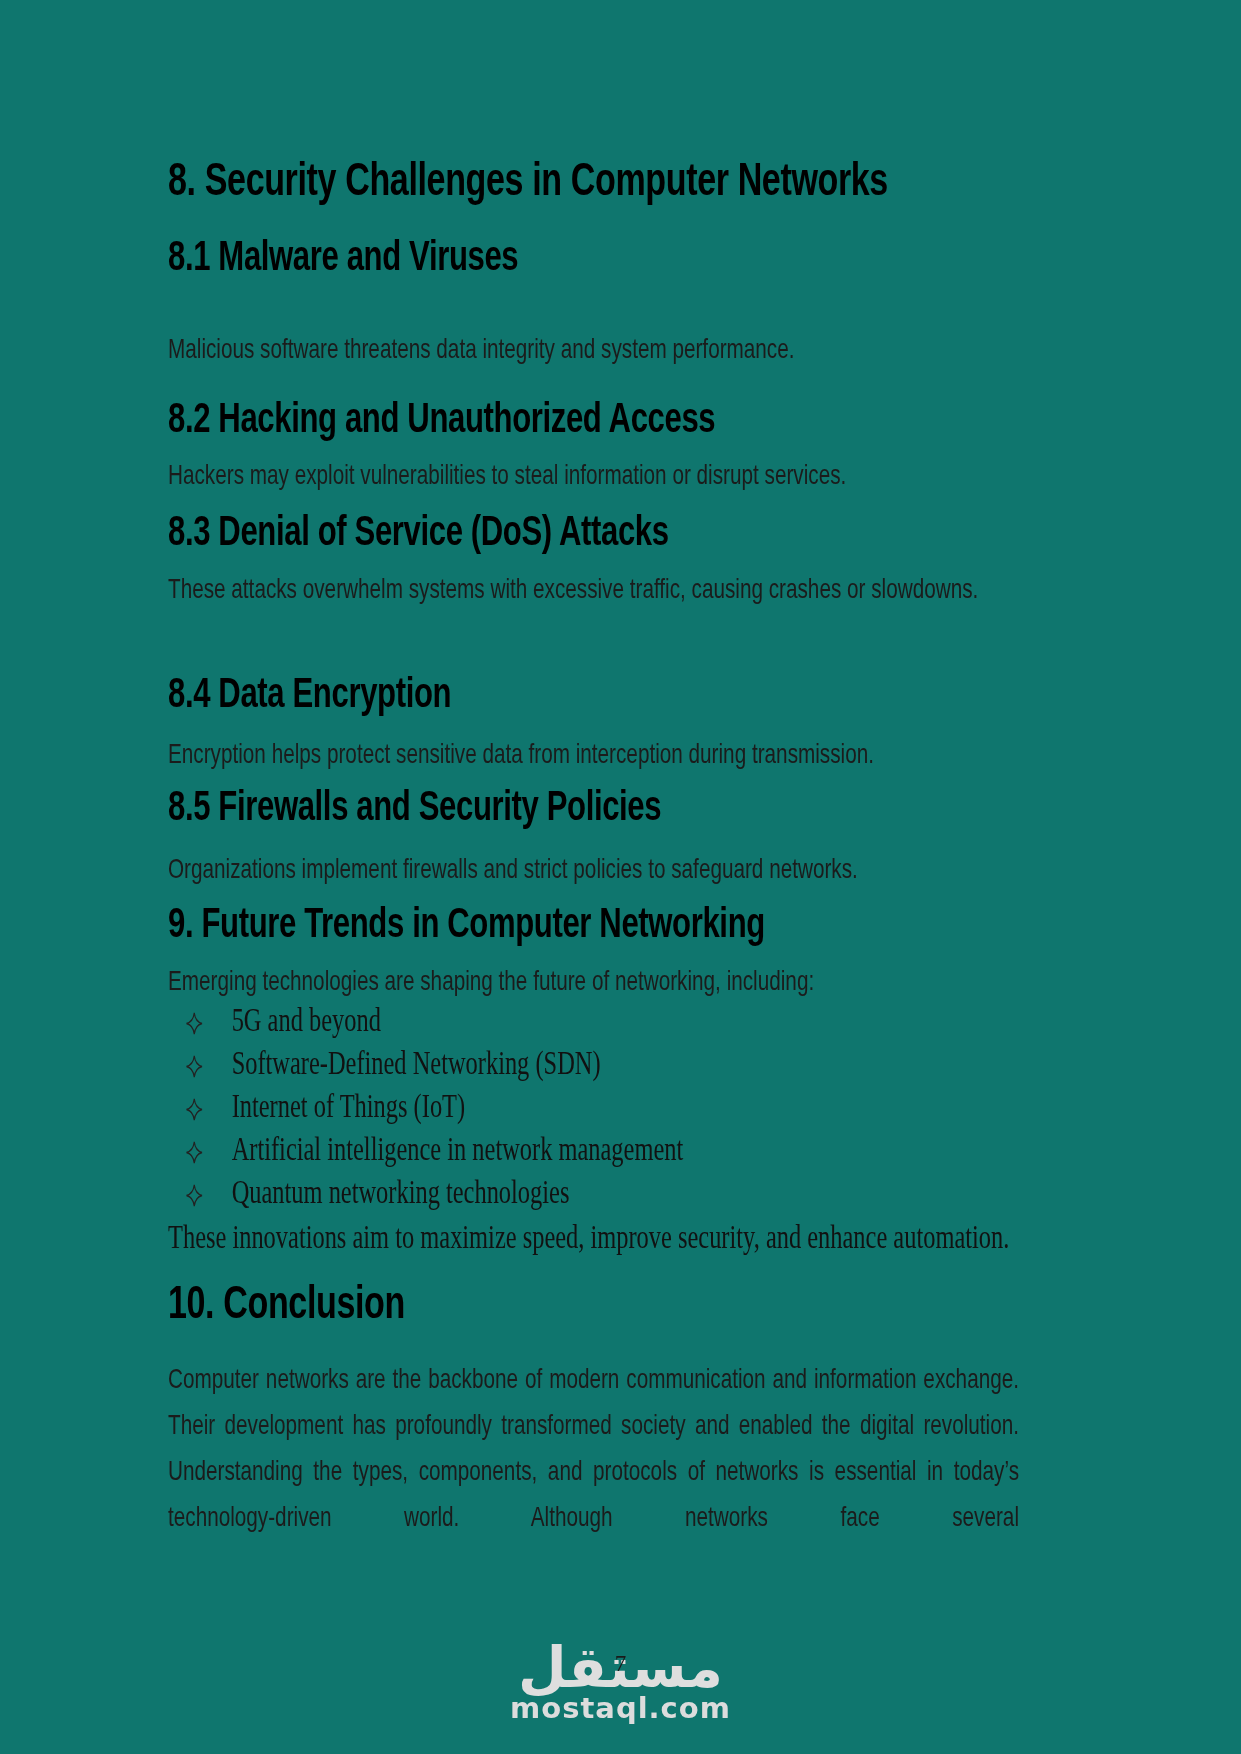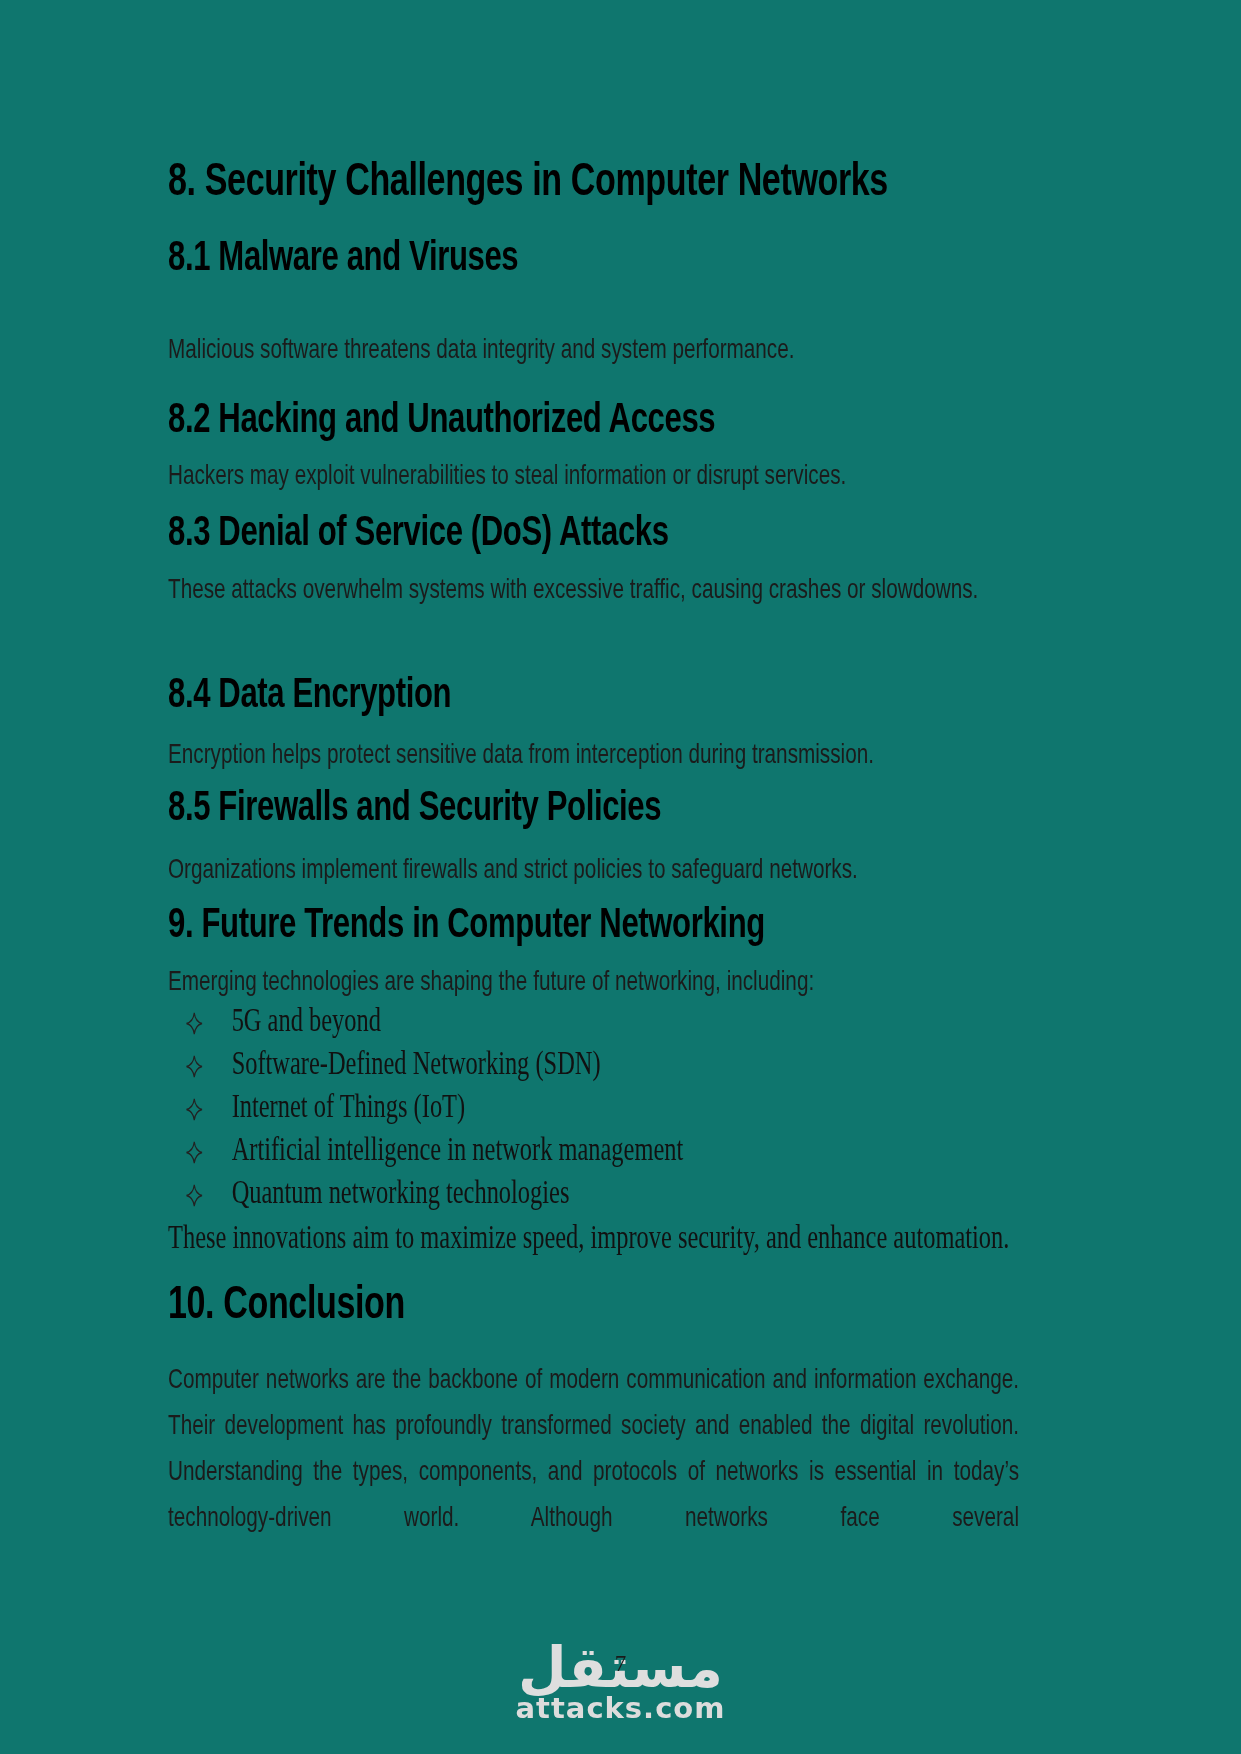--- a/index.html
+++ b/index.html
@@ -141,17 +141,17 @@
 
     <div class="blk serif outro" style="top:1217px">These innovations aim to maximize speed, improve security, and enhance automation.</div>
 
     <div class="blk h1" style="top:1275px">10. Conclusion</div>
     <div class="blk just just-last" style="top:1356px">Computer networks are the backbone of modern communication and information exchange. Their development has profoundly transformed society and enabled the digital revolution. Understanding the types, components, and protocols of networks is essential in today’s technology-driven world. Although networks face several</div>
 
   </div>
 
   <div class="footer-layer">
     <div class="wm-logo">مستقل</div>
-    <div class="wm-site">attacks.com</div>
+    <div class="wm-site">mostaql.com</div>
     <div class="page-num">7</div>
   </div>
 
 </div>
 
 </body></html>

